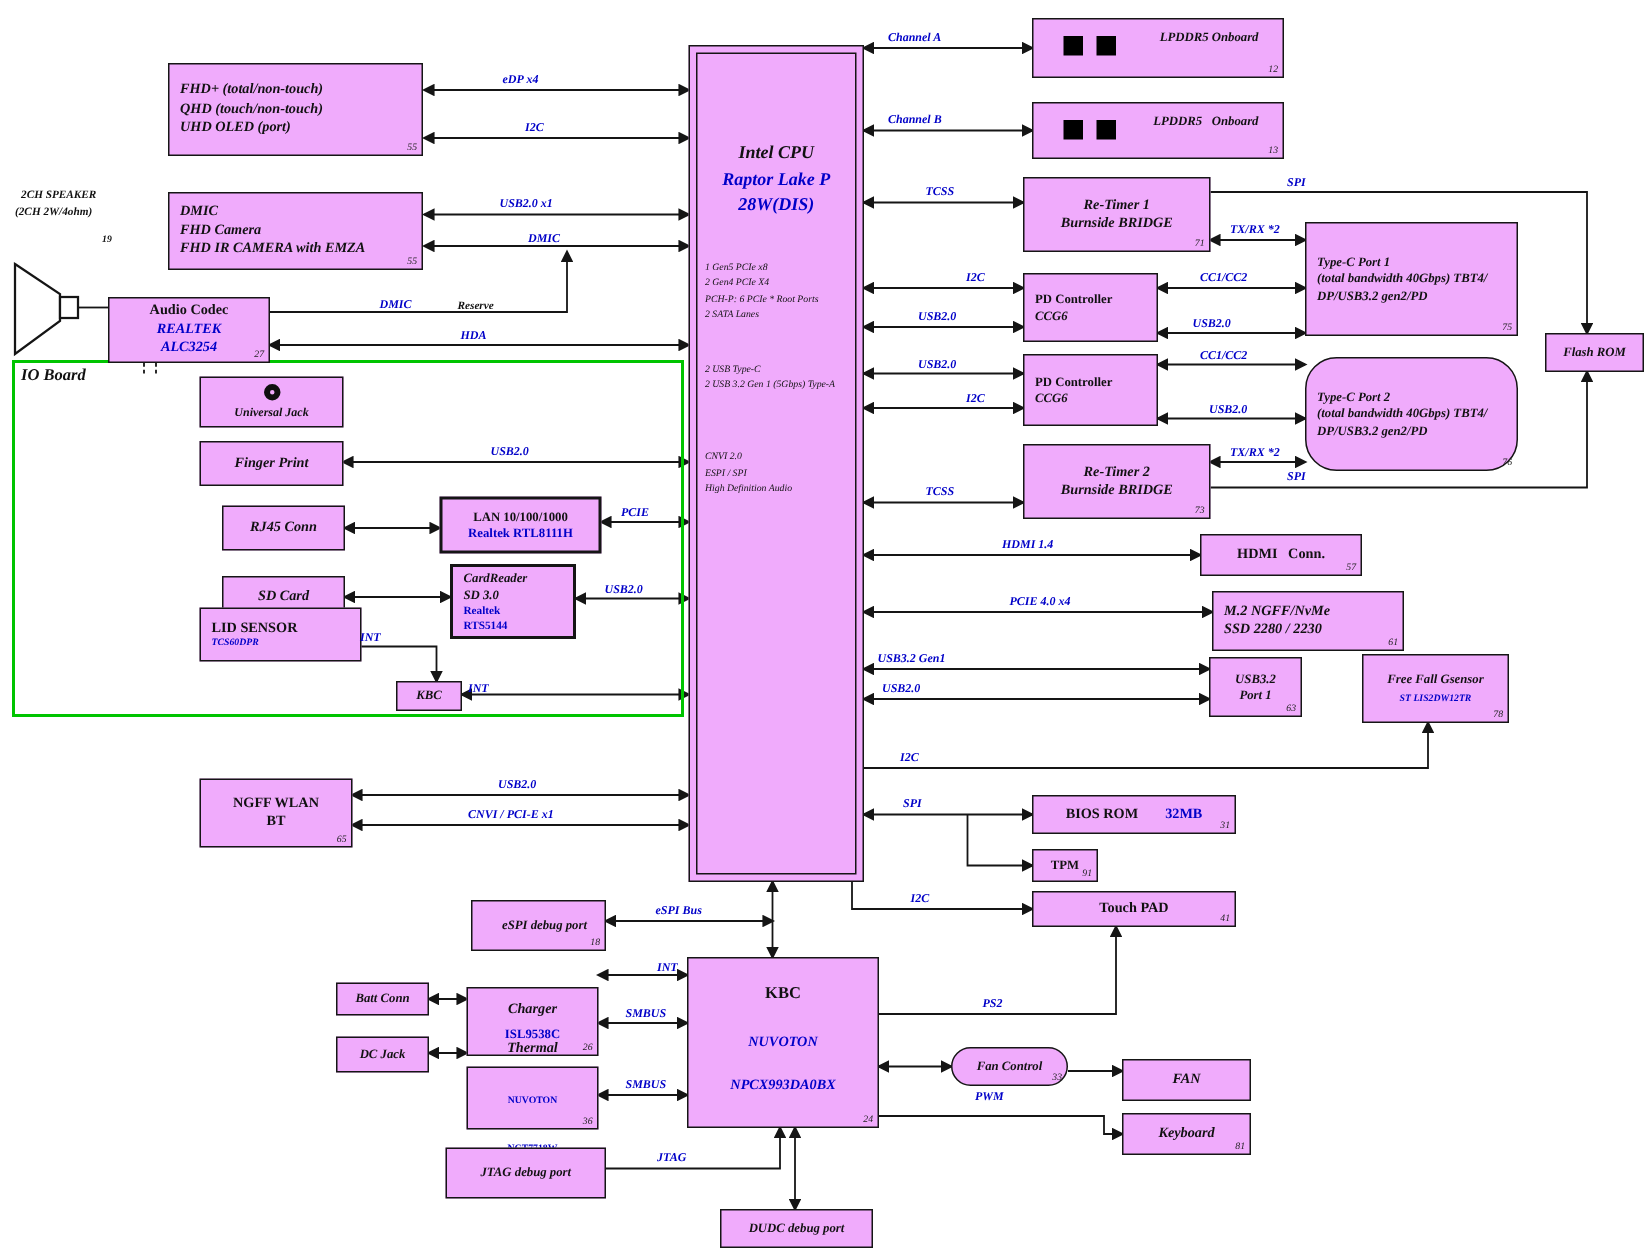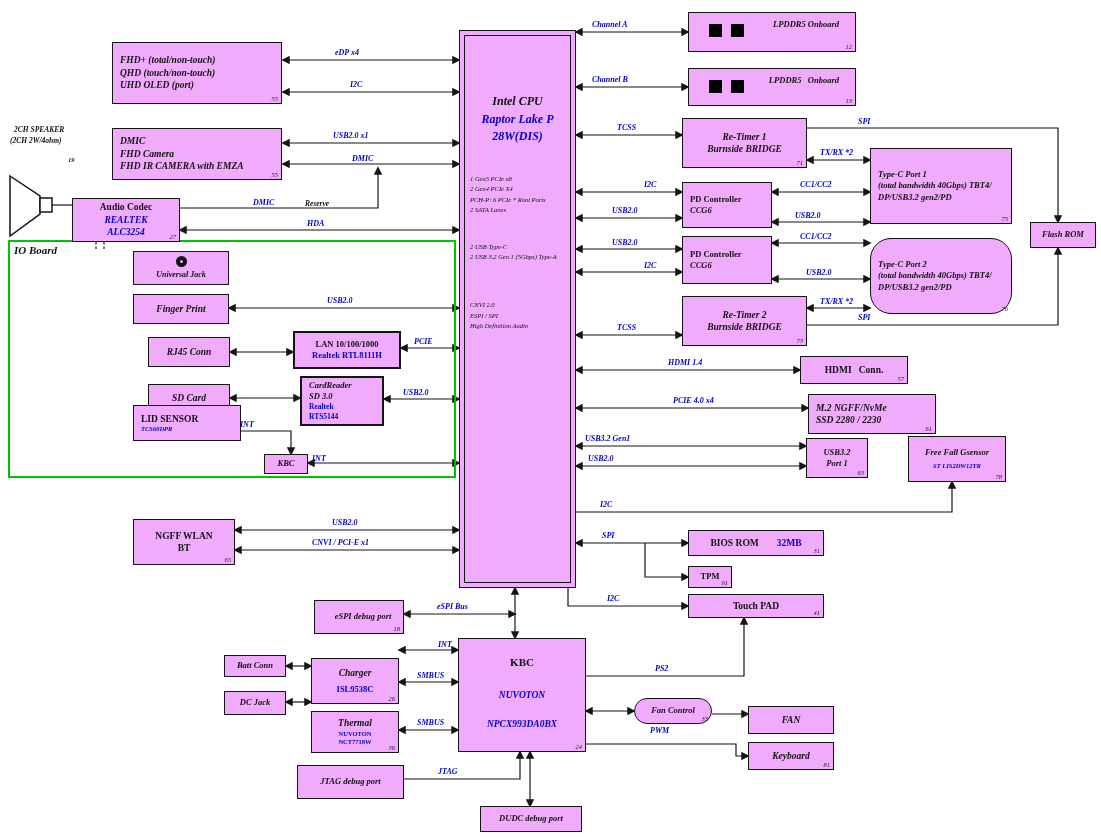--- a/index.html
+++ b/index.html
@@ -182,21 +182,21 @@
       <span class="ln" style="font-size: 8.5px;">Batt Conn</span>
     </div>
     <div class="box" style="left: 224px; top: 691px; width: 62px; height: 24px;">
       <span class="ln" style="font-size: 8.5px;">DC Jack</span>
     </div>
     <div class="box" style="left: 311px; top: 658px; width: 88px; height: 46px;">
       <span class="ln">Charger</span>
       <span class="ln blue roman" style="font-size: 8.5px; margin-top: 4px;">ISL9538C</span>
       <span class="num">26</span>
     </div>
-    <div class="box" style="left: 311px; top: 711px; width: 88px; height: 42px;">
+    <div class="box" style="left: 311px; top: 711px; width: 88px; height: 42px; gap: 24px;">
       <span class="ln">Thermal</span>
       <span class="ln blue roman" style="font-size: 6.5px;">NUVOTON</span>
       <span class="ln blue roman" style="font-size: 6.5px;">NCT7718W</span>
       <span class="num">36</span>
     </div>
     <div class="box top" style="left: 458px; top: 638px; width: 128px; height: 114px;">
       <span class="ln roman" style="font-size: 11px; margin-top: 14px;">KBC</span>
       <span class="ln blue" style="margin-top: 20px;">NUVOTON</span>
       <span class="ln blue" style="margin-top: 16px;">NPCX993DA0BX</span>
       <span class="num">24</span>

